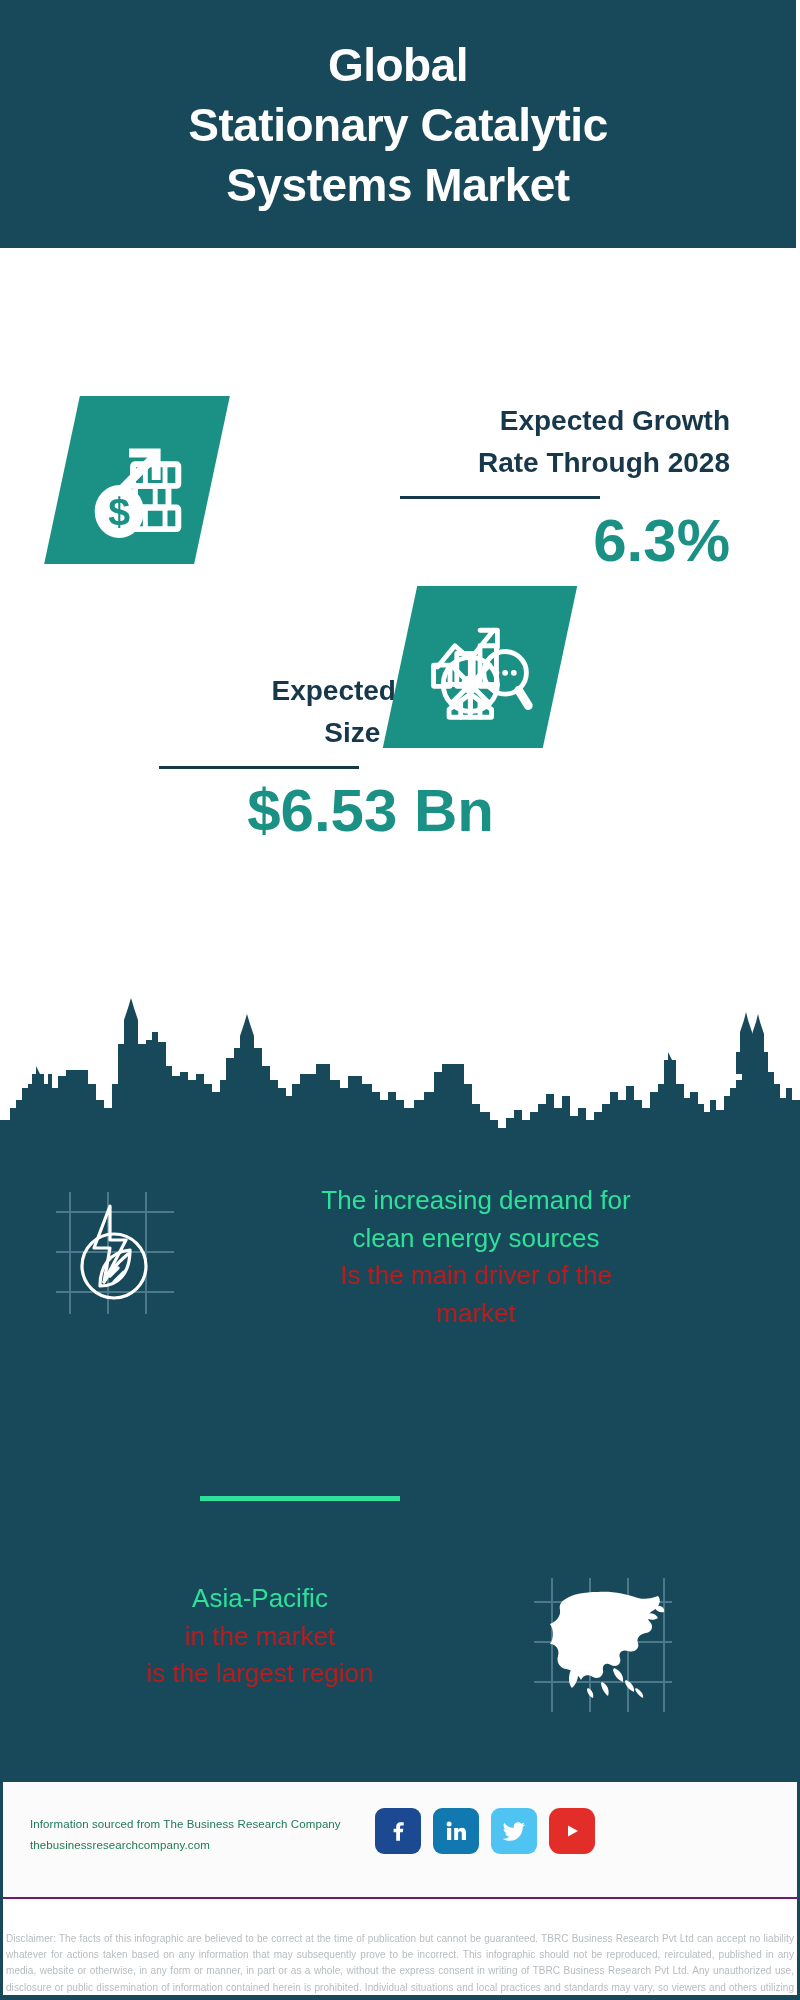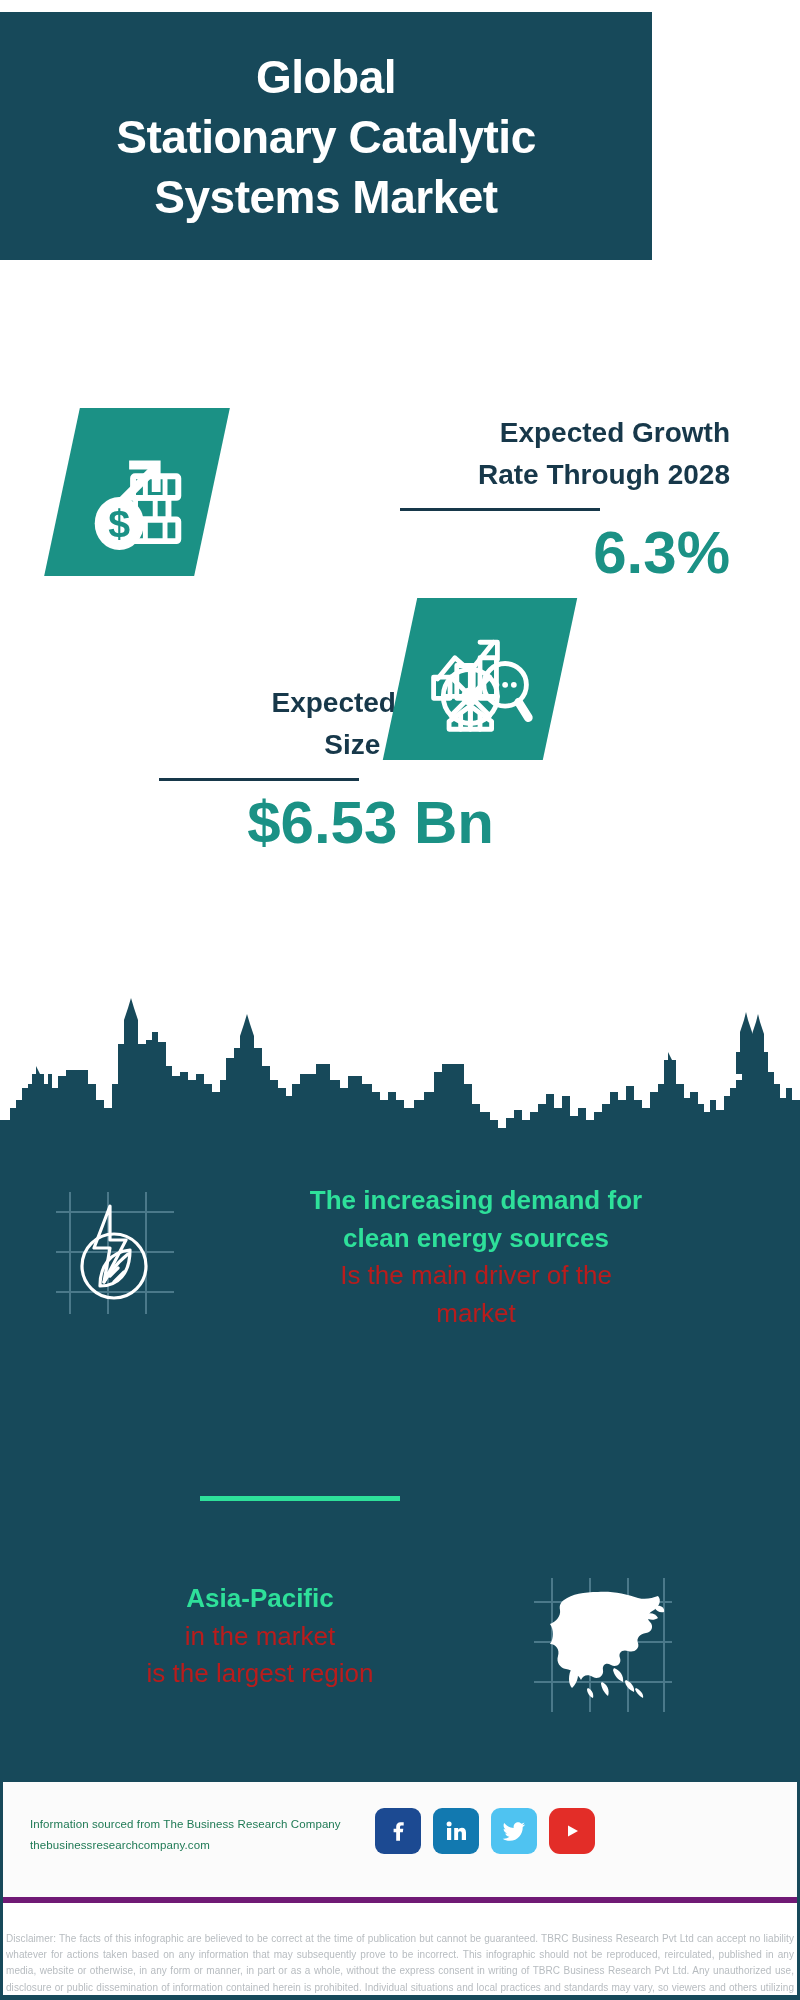--- a/index.html
+++ b/index.html
@@ -7,27 +7,26 @@
     width:800px;height:2000px;
     background:#ffffff;
     font-family:"Liberation Sans", sans-serif;
     overflow:hidden;
     position:relative;
   }
   .page{width:800px;height:2000px;position:relative;overflow:hidden;background:#fff;}
 
   
   .header{
-    width:652px;height:248px;
+    width:796px;height:248px;
     background:#17495a;
     display:flex;flex-direction:column;
     align-items:center;justify-content:center;
     box-sizing:border-box;
     padding-top:4px;
-    margin-top:12px;
   }
   .header .line{
     color:#ffffff;
     font-weight:bold;
     font-size:46px;
     line-height:1.30;
     letter-spacing:-0.5px;
     text-align:center;
     white-space:nowrap;
   }
@@ -90,21 +89,21 @@
     position:relative;
     width:140px;height:140px;
     flex:0 0 140px;
   }
 
   .fact-copy{
     text-align:center;
   }
   .fact-hl{
     color:#2ee09a;
-    font-weight:bold;
+    font-weight:normal;
     font-size:26px;
     line-height:1.45;
   }
   .fact-sub{
     color:#b91c1c;
     font-weight:normal;
     font-size:26px;
     line-height:1.45;
   }
   .green-rule{
@@ -113,21 +112,21 @@
     background:#2ee09a;
     left:200px;top:1496px;
   }
 
   
   .footer{
     position:absolute;left:0;top:1780px;
     width:800px;height:115px;
     background:#fbfbfb;
     border-top:2px solid #17495a;
-    border-bottom:6px solid #701a75;
+    border-bottom:2px solid #701a75;
   }
   .src-text{
     position:absolute;left:30px;top:32px;
     color:#1f7a55;
     font-size:11.5px;
     line-height:1.85;
     letter-spacing:0.1px;
   }
   .socials{
     position:absolute;left:375px;top:26px;

